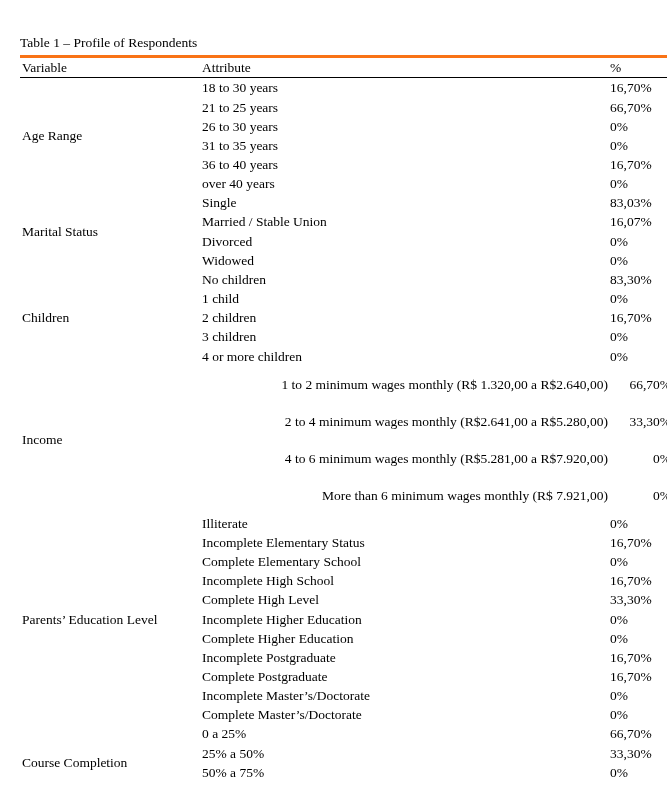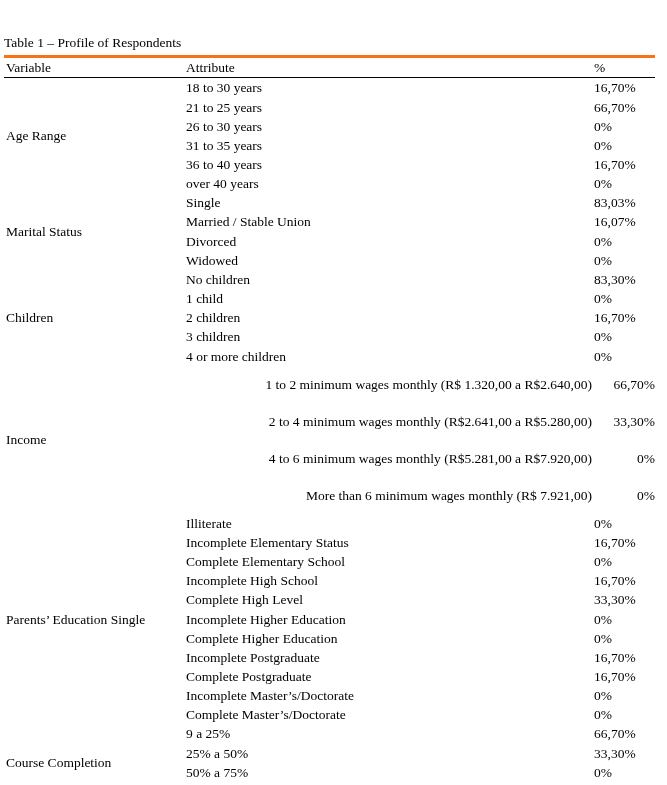--- a/index.html
+++ b/index.html
@@ -13,21 +13,21 @@
     font-family: "Liberation Serif", serif;
     color: #000000;
     font-size: 13.5px;
     overflow: hidden;
   }
   .page {
     position: relative;
     width: 667px;
     height: 785px;
     box-sizing: border-box;
-    padding: 0 4px;
+    padding: 0 20px;
   }
   .caption {
     font-size: 13.5px;
     line-height: 1.35;
     padding: 34px 0 3px 0;
     white-space: nowrap;
   }
   table.profile {
     border-collapse: collapse;
     width: 651px;
@@ -162,21 +162,21 @@
         </tr>
         <tr class="income">
           <td class="attrcell">4 to 6 minimum wages monthly (R$5.281,00 a R$7.920,00)</td>
           <td class="pctcell">0%</td>
         </tr>
         <tr class="income">
           <td class="attrcell groupend">More than 6 minimum wages monthly (R$ 7.921,00)</td>
           <td class="pctcell groupend">0%</td>
         </tr>
         <tr>
-          <td class="varcell" rowspan="11">Parents’ Education Single</td>
+          <td class="varcell" rowspan="11">Parents’ Education Level</td>
           <td class="attrcell">Illiterate</td>
           <td class="pctcell">0%</td>
         </tr>
         <tr>
           <td class="attrcell">Incomplete Elementary Status</td>
           <td class="pctcell">16,70%</td>
         </tr>
         <tr>
           <td class="attrcell">Complete Elementary School</td>
           <td class="pctcell">0%</td>
@@ -208,21 +208,21 @@
         <tr>
           <td class="attrcell">Incomplete Master’s/Doctorate</td>
           <td class="pctcell">0%</td>
         </tr>
         <tr>
           <td class="attrcell groupend">Complete Master’s/Doctorate</td>
           <td class="pctcell groupend">0%</td>
         </tr>
         <tr>
           <td class="varcell" rowspan="4">Course Completion</td>
-          <td class="attrcell">9 a 25%</td>
+          <td class="attrcell">0 a 25%</td>
           <td class="pctcell">66,70%</td>
         </tr>
         <tr>
           <td class="attrcell">25% a 50%</td>
           <td class="pctcell">33,30%</td>
         </tr>
         <tr>
           <td class="attrcell">50% a 75%</td>
           <td class="pctcell">0%</td>
         </tr>

